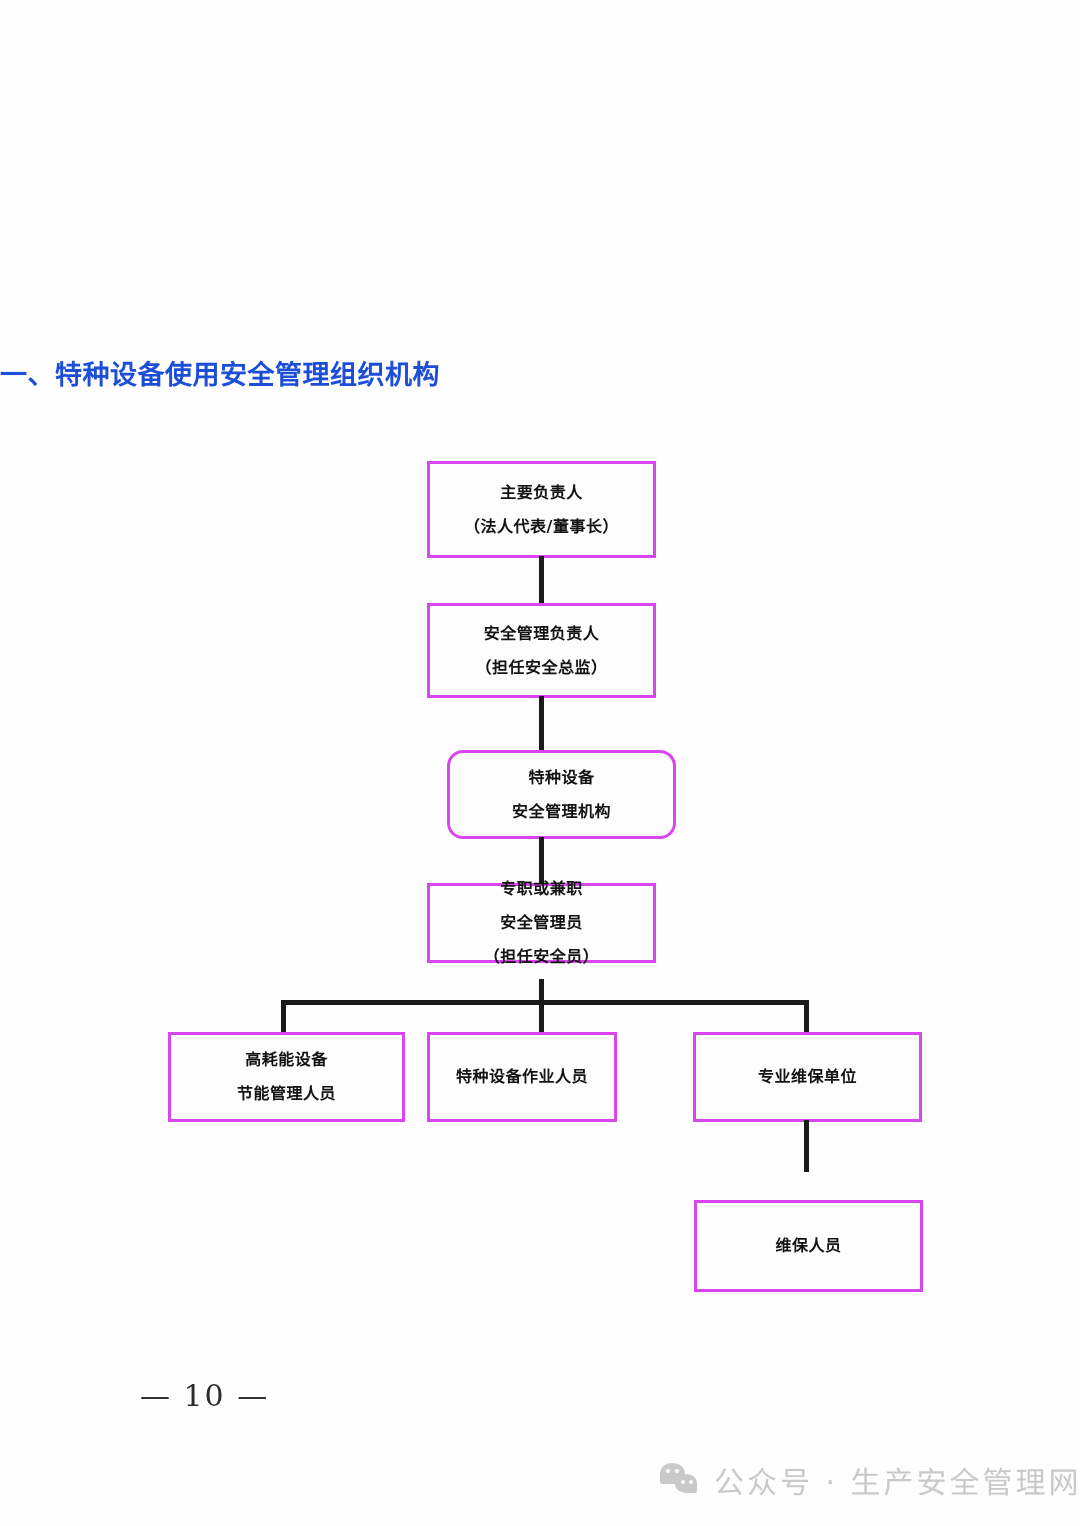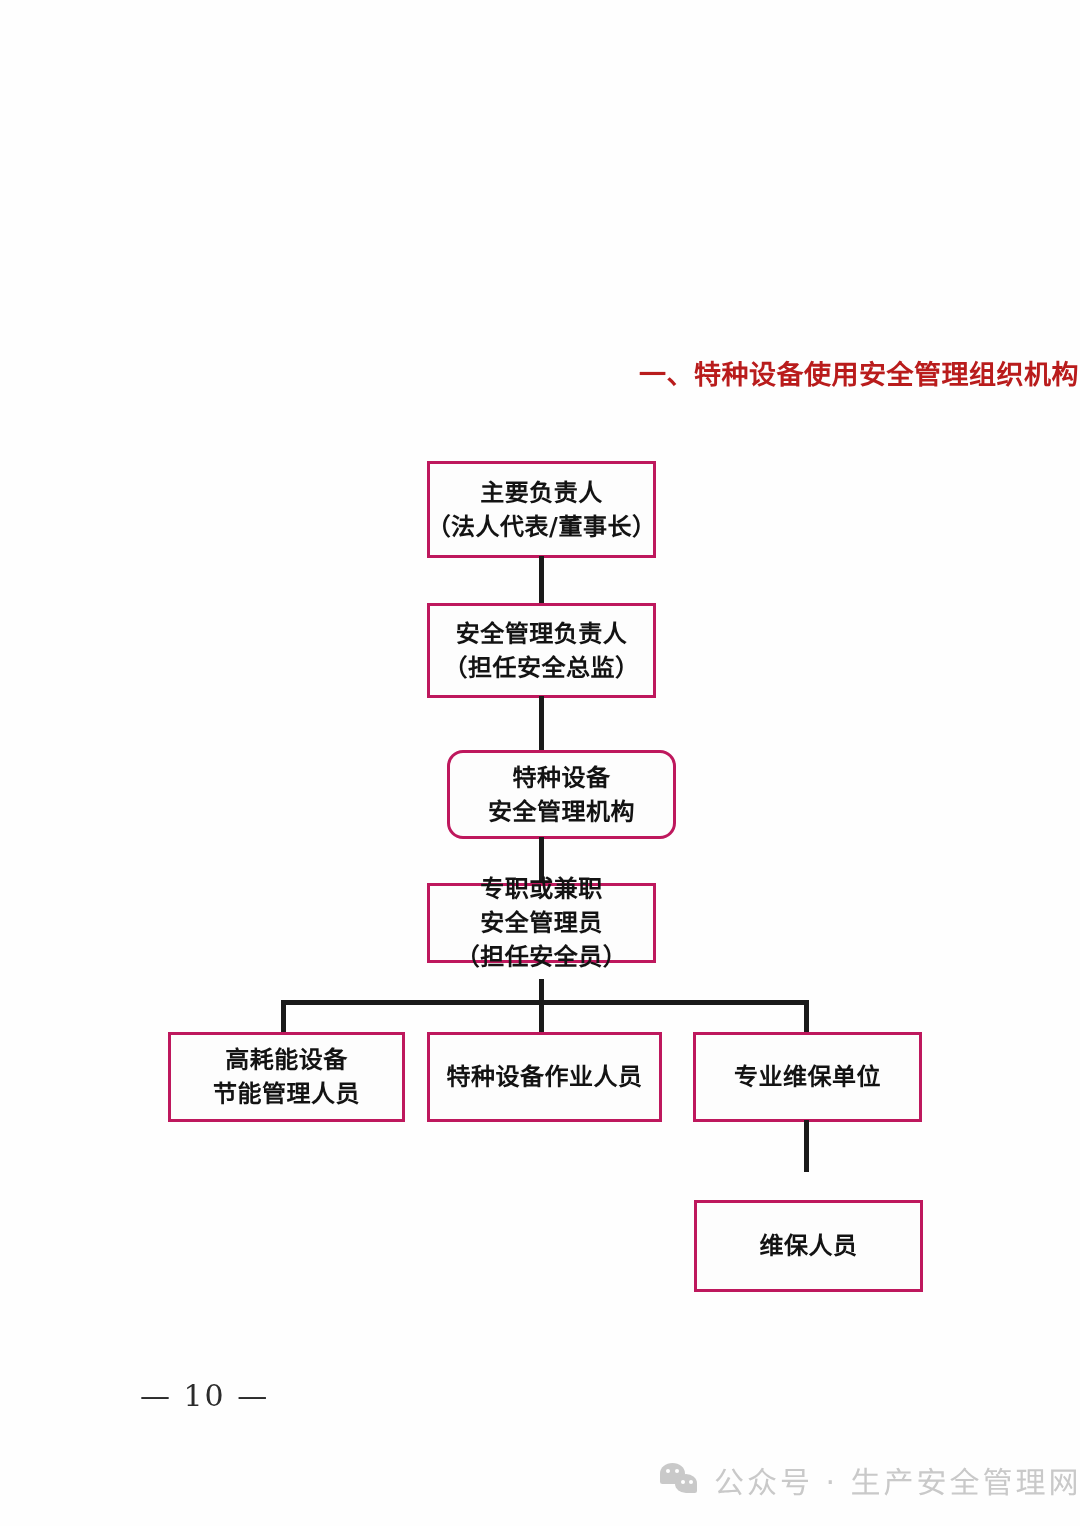--- a/index.html
+++ b/index.html
@@ -40,53 +40,53 @@
   }
   .doc-title .line1 { display: block; }
   .doc-title .line2 { display: block; }
   .title-gap { display: inline-block; width: 42px; }
 
   .section-heading {
     position: absolute;
     left: 0;
     right: 1px;
     top: 356px;
-    text-align: right;
+    text-align: left;
     font-weight: 700;
     font-size: 27px;
     line-height: 38px;
     letter-spacing: 0.5px;
-    color: #b91c1c;
+    color: #1d4ed8;
   }
 
   
   .chart {
     position: absolute;
     left: 0;
     top: 0;
     width: 1080px;
     height: 1526px;
     pointer-events: none;
   }
   .chart .node {
     pointer-events: auto;
   }
 
   .node {
     position: absolute;
     box-sizing: border-box;
     background: #fdfdfd;
-    border: 3px solid #be185d;
+    border: 3px solid #d946ef;
     display: flex;
     flex-direction: column;
     align-items: center;
     justify-content: center;
     text-align: center;
     font-weight: 700;
-    font-size: 24px;
+    font-size: 16px;
     line-height: 34px;
     color: #131313;
     letter-spacing: 0.5px;
   }
   .node.rounded {
     border-radius: 16px;
   }
   .node span { display: block; white-space: nowrap; }
 
   
@@ -197,21 +197,21 @@
 
     <div class="conn v" style="left:281px; top:1000px; height:34px;"></div>
 
     <div class="conn v" style="left:804px; top:1000px; height:34px;"></div>
 
     <div class="node" style="left:168px; top:1032px; width:237px; height:90px;">
       <span>高耗能设备</span>
       <span>节能管理人员</span>
     </div>
 
-    <div class="node" style="left:427px; top:1032px; width:235px; height:90px;">
+    <div class="node" style="left:427px; top:1032px; width:190px; height:90px;">
       <span>特种设备作业人员</span>
     </div>
 
     <div class="node" style="left:693px; top:1032px; width:229px; height:90px;">
       <span>专业维保单位</span>
     </div>
 
     <div class="conn v" style="left:804px; top:1120px; height:52px;"></div>
 
     <div class="node" style="left:694px; top:1200px; width:229px; height:92px;">

